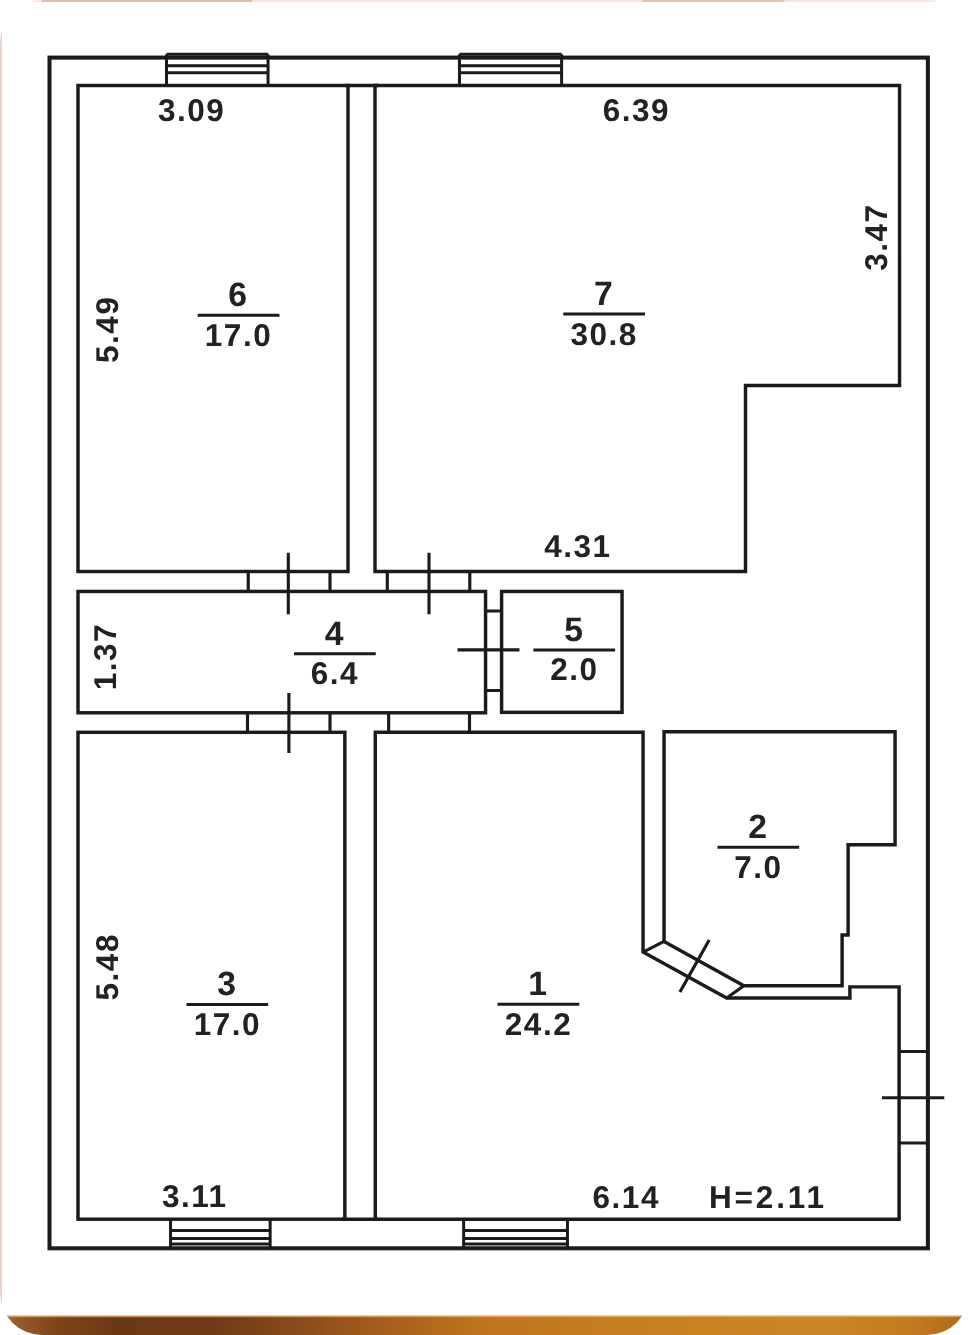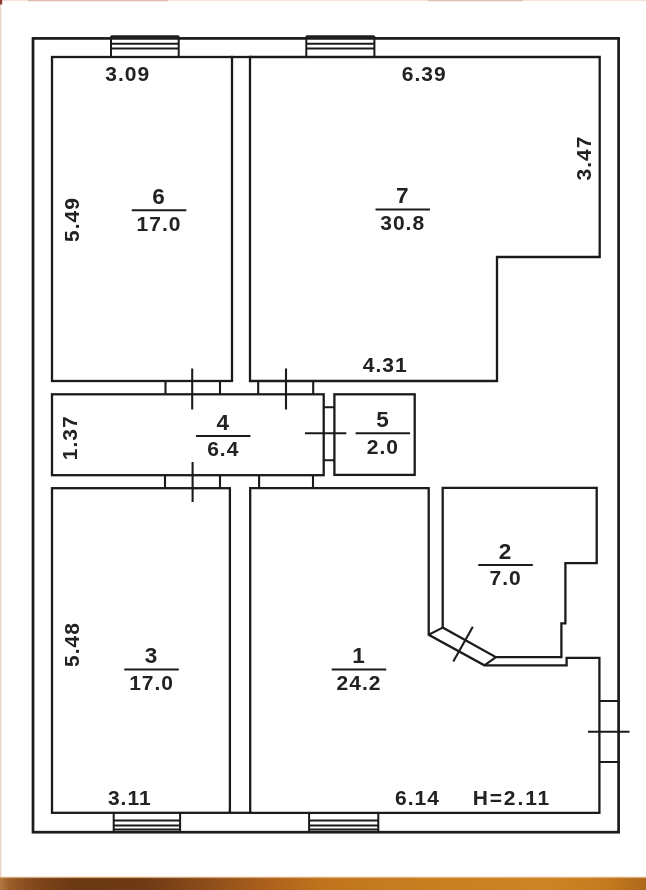--- a/index.html
+++ b/index.html
@@ -1,17 +1,17 @@
 <!DOCTYPE html>
 <html><head>
 <meta charset="utf-8">
 <style>
   html,body{margin:0;padding:0;background:#ffffff;}
   #page{position:relative;width:646px;height:890px;background:#ffffff;overflow:hidden;
-        font-family:"Liberation Sans", sans-serif;}
+        font-family:"Liberation Sans", sans-serif;border-radius:28px;}
   svg{position:absolute;left:0;top:0;}
   .w{stroke:#1b1b1b;fill:none;}
   text{font-family:"Liberation Sans", sans-serif;font-weight:bold;fill:#222222;
        font-size:21px;letter-spacing:1px;}
 </style>
 </head>
 <body>
 <div id="page">
 <svg width="646" height="890" viewBox="0 0 646 890">
 

